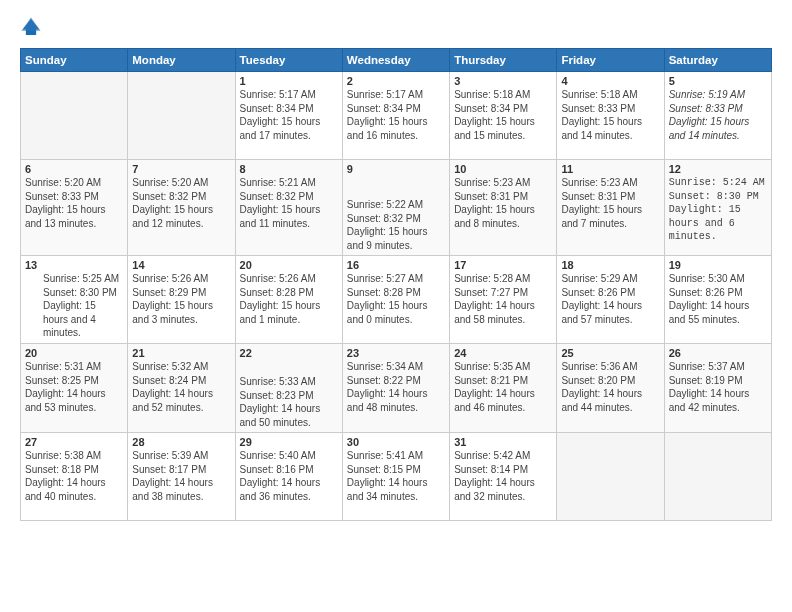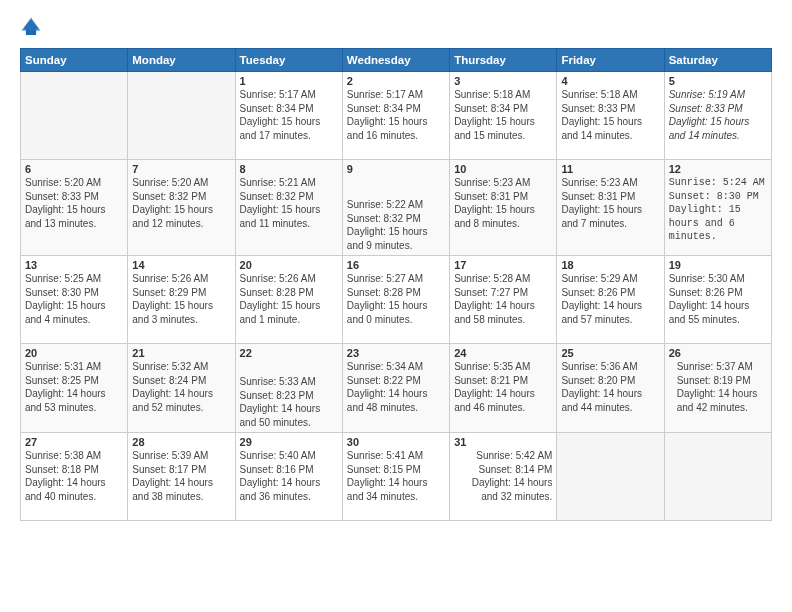--- a/index.html
+++ b/index.html
@@ -213,21 +213,21 @@
           <td>
             <span class="day-num">12</span>
             <div class="day-info" style="white-space: pre-line; font-family: Liberation Mono, monospace;">Sunrise: 5:24 AM
 Sunset: 8:30 PM
 Daylight: 15 hours and 6 minutes.</div>
           </td>
         </tr>
         <tr>
           <td>
             <span class="day-num">13</span>
-            <div class="day-info" style="white-space: pre-line;">Sunrise: 5:25 AM
+            <div class="day-info" style="white-space: pre-line; margin-left: 18px;">Sunrise: 5:25 AM
 Sunset: 8:30 PM
 Daylight: 15 hours and 4 minutes.</div>
           </td>
           <td>
             <span class="day-num">14</span>
             <div class="day-info" style="white-space: pre-line;">Sunrise: 5:26 AM
 Sunset: 8:29 PM
 Daylight: 15 hours and 3 minutes.</div>
           </td>
           <td>
@@ -293,21 +293,21 @@
 Daylight: 14 hours and 46 minutes.</div>
           </td>
           <td>
             <span class="day-num">25</span>
             <div class="day-info" style="white-space: pre-line;">Sunrise: 5:36 AM
 Sunset: 8:20 PM
 Daylight: 14 hours and 44 minutes.</div>
           </td>
           <td>
             <span class="day-num">26</span>
-            <div class="day-info" style="white-space: pre-line; margin-left: 8px;">Sunrise: 5:37 AM
+            <div class="day-info" style="white-space: pre-line;">Sunrise: 5:37 AM
 Sunset: 8:19 PM
 Daylight: 14 hours and 42 minutes.</div>
           </td>
         </tr>
         <tr>
           <td>
             <span class="day-num">27</span>
             <div class="day-info" style="white-space: pre-line;">Sunrise: 5:38 AM
 Sunset: 8:18 PM
 Daylight: 14 hours and 40 minutes.</div>
@@ -325,21 +325,21 @@
 Daylight: 14 hours and 36 minutes.</div>
           </td>
           <td>
             <span class="day-num">30</span>
             <div class="day-info" style="white-space: pre-line;">Sunrise: 5:41 AM
 Sunset: 8:15 PM
 Daylight: 14 hours and 34 minutes.</div>
           </td>
           <td>
             <span class="day-num">31</span>
-            <div class="day-info" style="white-space: pre-line; text-align: right;">Sunrise: 5:42 AM
+            <div class="day-info" style="white-space: pre-line;">Sunrise: 5:42 AM
 Sunset: 8:14 PM
 Daylight: 14 hours and 32 minutes.</div>
           </td>
           <td class="empty"></td>
           <td class="empty"></td>
         </tr>
       </tbody>
   </table>
 </div>
 

